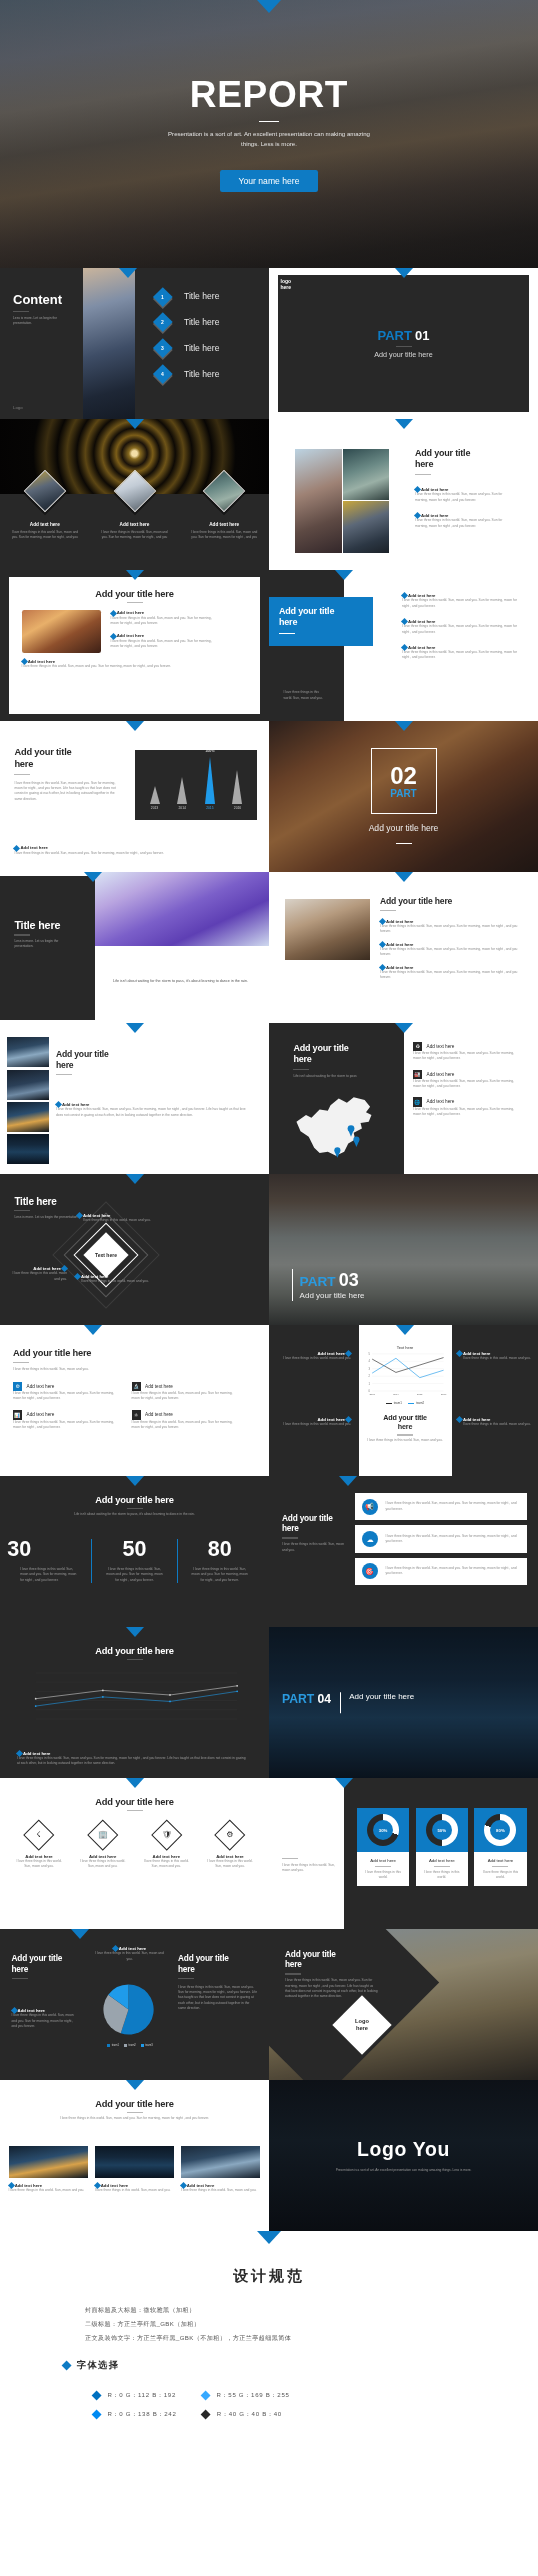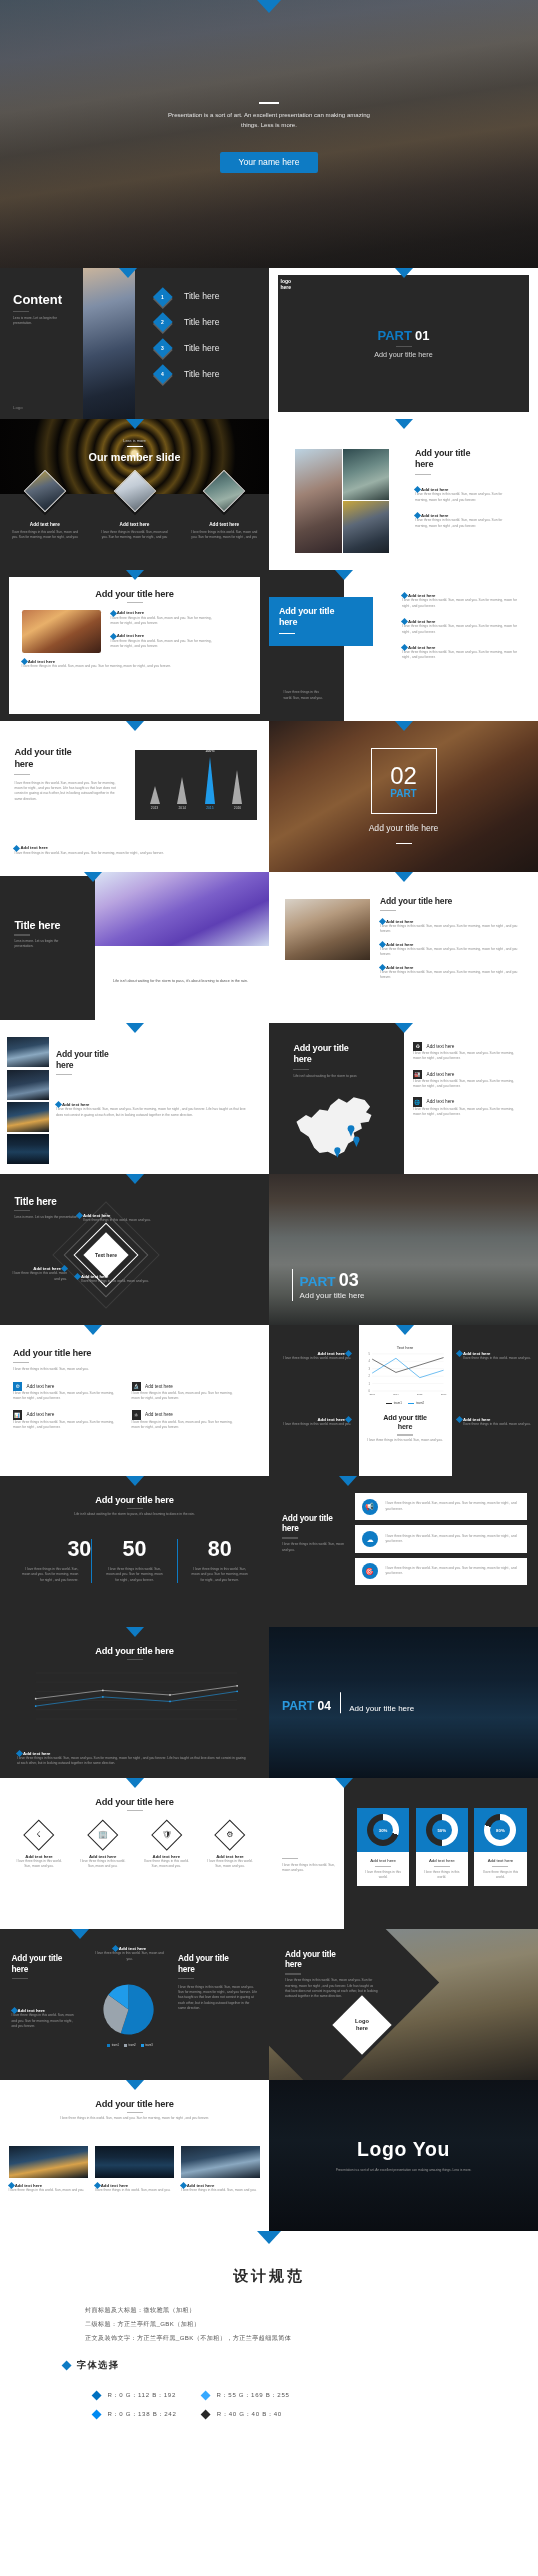--- a/index.html
+++ b/index.html
@@ -153,20 +153,21 @@
   .thanks p { font-size:3.2px; color:#9a9a9a; text-align:center; margin-top:6.5px; line-height:1.7; }
 </style>
 </head>
 <body>
 
 <div class="sheet">
 
   <div class="hero ph-hero">
     <div class="tri"></div>
     <div class="hero-in">
+      <h1>REPORT</h1>
       <div class="hr"></div>
       <p style="max-width:215px">Presentation is a sort of art. An excellent presentation can making amazing things. Less is more.</p>
       <button class="namebtn">Your name here</button>
     </div>
   </div>
 
   <div class="row">
     <div class="slide half dark">
       <div class="content-left">
         <h3>Content</h3>
@@ -214,25 +215,20 @@
         <div class="rule dk" style="margin:2.9px auto"></div>
         <div style="font-size:7.2px;color:#d8d8d8;font-weight:300">Add your title here</div>
       </div>
     </div>
   </div>
 
   <div class="row">
     <div class="slide half dark">
       <div class="mem-top ph-swirl"></div>
       <div class="tri sm"></div>
-      <div class="mem-head">
-        <div class="ls">Less is more</div>
-        <div class="rule wh" style="margin:2.9px auto"></div>
-        <h3>Our member slide</h3>
-      </div>
       <div class="mem-cols">
         <div class="mem-col">
           <div class="mem-av">
               <div class="ph-man"></div>
             </div>
           <h4>Add text here</h4>
           <p>I love three things in this world. Sun, moon and you. Sun for morning, moon for night , and you</p>
         </div>
         <div class="mem-col">
           <div class="mem-av">
@@ -360,21 +356,21 @@
         <div class="body-d">I love three things in this world. Sun, moon and you. Sun for morning, moon for night , and you forever.</div>
       </div>
     </div>
 
     <div class="slide half ph-canyon">
       <div class="grayfilm"></div>
       <div class="tri sm"></div>
       <div style="position:absolute;left:50%;top:27px;transform:translateX(-50%);
                   width:66px;height:66px;border:1.4px solid #fff;display:flex;
                   flex-direction:column;align-items:center;justify-content:center">
-        <div style="font-size:24px;font-weight:normal;color:#fff;line-height:1">02</div>
+        <div style="font-size:24px;font-weight:bold;color:#fff;line-height:1">02</div>
         <div style="font-size:10px;font-weight:bold;color:#2a9adf">PART</div>
       </div>
       <div style="position:absolute;left:0;right:0;top:102px;text-align:center;color:#efefef;font-size:8.6px;font-weight:300">Add your title here</div>
       <div class="rule wh" style="position:absolute;left:50%;top:118px;transform:translateX(-50%)"></div>
     </div>
   </div>
 
   <div class="row">
     <div class="slide half white">
       <div class="ph-cubes" style="position:absolute;left:93px;top:0;right:0;height:74px"></div>
@@ -605,21 +601,21 @@
 
   <div class="row">
     <div class="slide half dark">
       <div class="tri sm"></div>
       <div style="position:absolute;left:0;right:0;top:18.7px;text-align:center">
         <div class="ttl" style="font-size:9.3px;color:#fff">Add your title here</div>
         <div class="rule dk" style="margin:2.9px auto"></div>
         <div class="body-t" style="margin:0 auto;width:144px">Life isn't about waiting for the storm to pass, it's about learning to dance in the rain.</div>
       </div>
       <div style="position:absolute;left:7.2px;right:7.2px;top:63px;display:flex;align-items:stretch">
-        <div style="flex:1;text-align:right">
+        <div style="flex:1;text-align:left">
           <div class="kpi-num">30</div>
           <div class="body-t" style="margin-top:6.5px;padding:0 13px">I love three things in this world. Sun, moon and you. Sun for morning, moon for night , and you forever.</div>
         </div>
         <div class="vline"></div>
         <div style="flex:1;text-align:center">
           <div class="kpi-num">50</div>
           <div class="body-t" style="margin-top:6.5px;padding:0 13px">I love three things in this world. Sun, moon and you. Sun for morning, moon for night , and you forever.</div>
         </div>
         <div class="vline"></div>
         <div style="flex:1;text-align:center">
@@ -680,21 +676,21 @@
           <circle cx="292.0" cy="30.2" r="1.2" fill="#1f9bea"></circle>
         </svg>
       <div style="position:absolute;left:17px;bottom:11.5px;width:230px">
         <div class="bullet-h" style="color:#fff"><span class="dia"></span> <span>Add text here</span></div>
         <div class="body-t">I love three things in this world. Sun, moon and you. Sun for morning, moon for night , and you forever. Life has taught us that love does not consist in gazing at each other, but in looking outward together in the same direction.</div>
       </div>
     </div>
 
     <div class="slide half ph-night">
       <div class="grayfilm" style="background:rgba(10,16,24,.3)"></div>
-      <div style="position:absolute;left:13px;top:50%;transform:translateY(-50%);display:flex;align-items:flex-end;gap:8.6px">
+      <div style="position:absolute;left:13px;top:50%;transform:translateY(-50%);display:flex;align-items:flex-start;gap:8.6px">
         <div><span style="font-size:12.2px;font-weight:bold;color:#2a9adf">PART</span> <span style="font-size:12.2px;font-weight:bold;color:#fff">04</span></div>
         <div style="width:1px;height:21.5px;background:#fff"></div>
         <div style="font-size:8px;color:#fff;font-weight:300">Add your title here</div>
       </div>
     </div>
   </div>
 
   <div class="row">
     <div class="slide half white">
       <div class="tri sm"></div>

